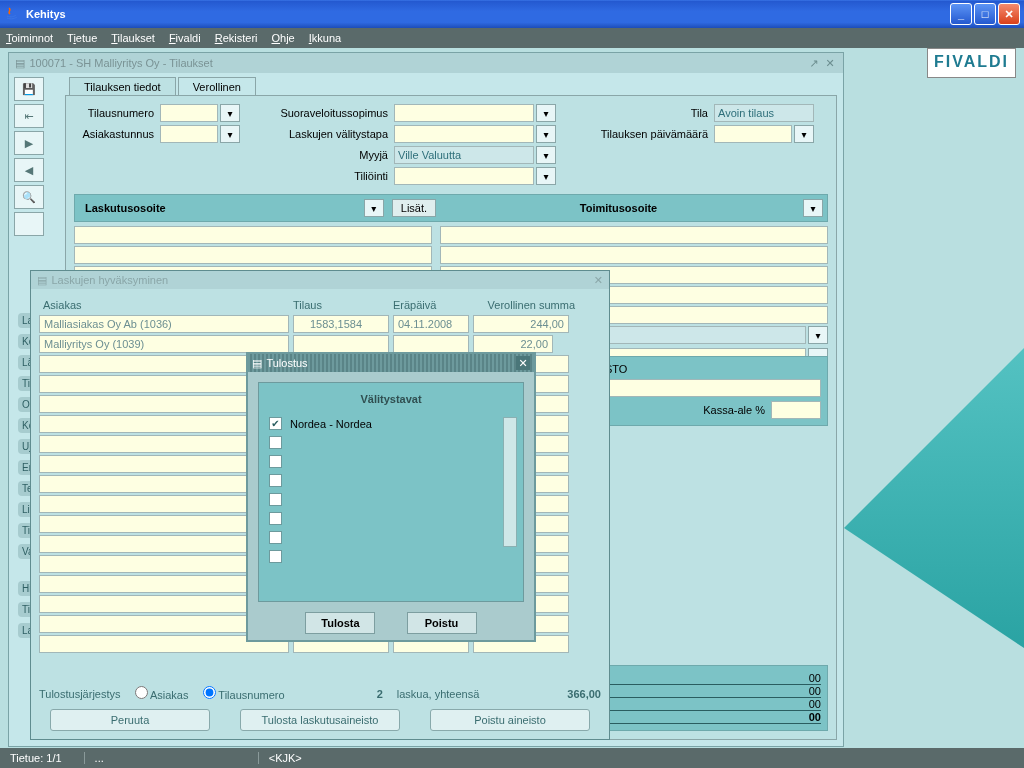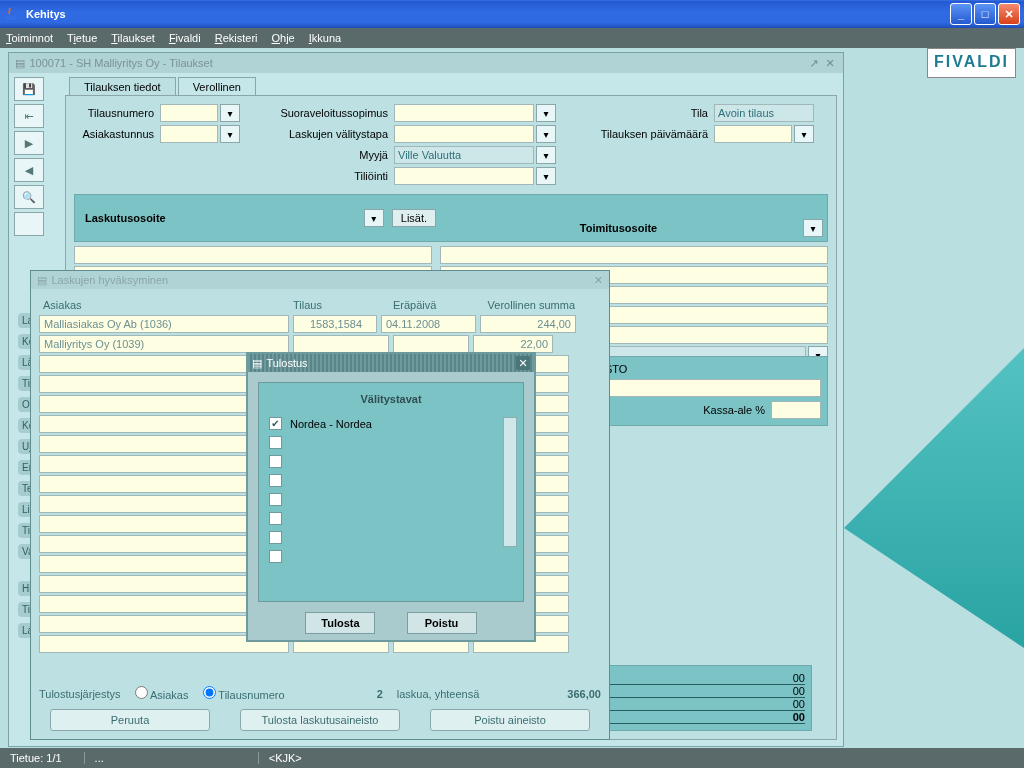--- a/index.html
+++ b/index.html
@@ -204,21 +204,21 @@
             </div>
         </div>
       </div>
 
       <div class="teal-panel" style="margin-top:6px; display:flex; align-items:center;">
         <div style="width:48%; display:flex; align-items:center;">
           <div class="pane-heading" style="flex:1;">Laskutusosoite</div>
           <span class="sbtn">▾</span>
           <span style="display:inline-block;background:#dfeeee;border:1px solid #8aa6a8;padding:2px 8px;margin-left:8px;">Lisät.</span>
         </div>
-        <div style="width:52%; display:flex; align-items:flex-start;margin-top:20px;">
+        <div style="width:52%; display:flex; align-items:flex-start;">
           <div class="pane-heading" style="flex:1;text-align:center;">Toimitusosoite</div>
           <span class="sbtn">▾</span>
         </div>
       </div>
 
       <div style="display:flex; gap:8px; margin-top:4px;">
         <div style="width:48%;">
           <input class="inp" style="width: 100%; margin-bottom: 2px;">
           <input class="inp" style="width: 100%; margin-bottom: 2px;">
           <input class="inp" style="width: 100%; margin-bottom: 2px;">
@@ -248,21 +248,21 @@
               <span>STO</span>
             </div>
           <input class="inp" style="width: 100%; margin-bottom: 4px;">
           <div style="display:flex;align-items:center;gap:6px;">
             <span style="flex:1;text-align:right;">Kassa-ale %</span>
             <input class="inp" style="width: 50px;">
           </div>
         </div>
       </div>
 
-      <div class="teal-panel" style="position:absolute; right:24px; bottom:8px; width:230px; padding:6px;">
+      <div class="teal-panel" style="position:absolute; right:8px; bottom:8px; width:230px; padding:6px;">
         <div style="display:flex;justify-content:flex-end;">
             <span style="border-bottom:1px solid #2a5d60;width:100%;text-align:right;">00</span>
           </div>
         <div style="display:flex;justify-content:flex-end;">
             <span style="border-bottom:1px solid #2a5d60;width:100%;text-align:right;">00</span>
           </div>
         <div style="display:flex;justify-content:flex-end;">
             <span style="border-bottom:1px solid #2a5d60;width:100%;text-align:right;">00</span>
           </div>
         <div style="display:flex;justify-content:flex-end;">
@@ -281,22 +281,22 @@
     </div>
     <div class="lh-body">
       <div class="grid-head">
         <div style="width:250px;">Asiakas</div>
         <div style="width:100px;">Tilaus</div>
         <div style="width:80px;">Eräpäivä</div>
         <div style="width:110px;text-align:right;">Verollinen summa</div>
       </div>
       <div class="grid-row">
         <div class="cell" style="width:250px;">Malliasiakas Oy Ab (1036)</div>
-        <div class="cell" style="width:84px;padding-left:16px;">1583,1584</div>
-        <div class="cell" style="width:95px;">04.11.2008</div>
+        <div class="cell" style="width:96px;padding-left:16px;">1583,1584</div>
+        <div class="cell" style="width:76px;">04.11.2008</div>
         <div class="cell" style="width:96px;justify-content:flex-end;">244,00</div>
       </div>
       <div class="grid-row">
         <div class="cell" style="width:250px;">Malliyritys Oy (1039)</div>
         <div class="cell" style="width:96px;"></div>
         <div class="cell" style="width:76px;"></div>
         <div class="cell" style="width:80px;justify-content:flex-end;">22,00</div>
       </div>
 
       <div class="empty-rows">

